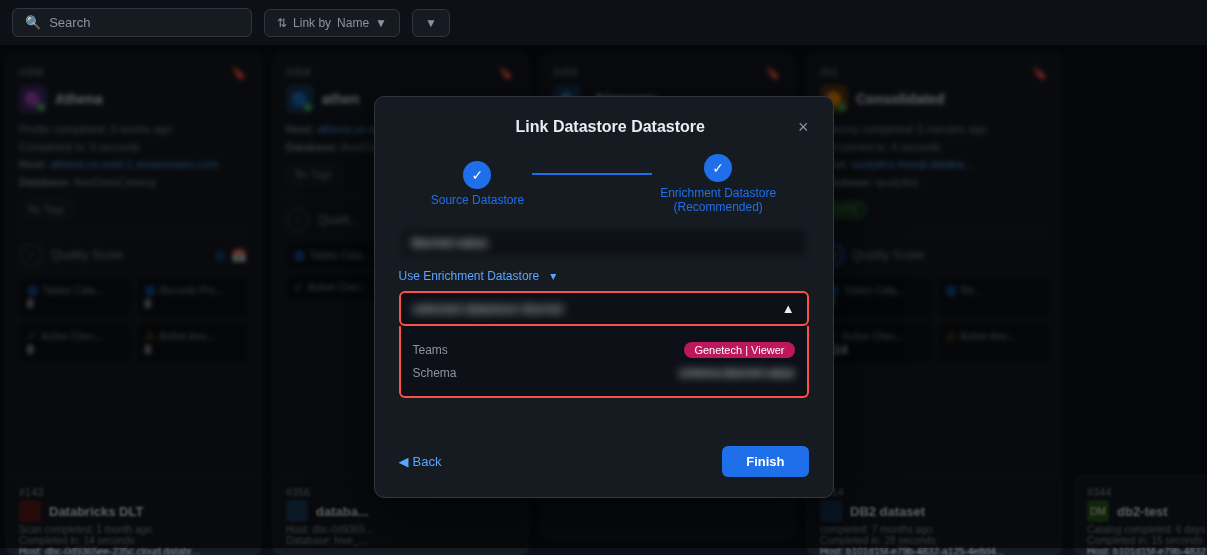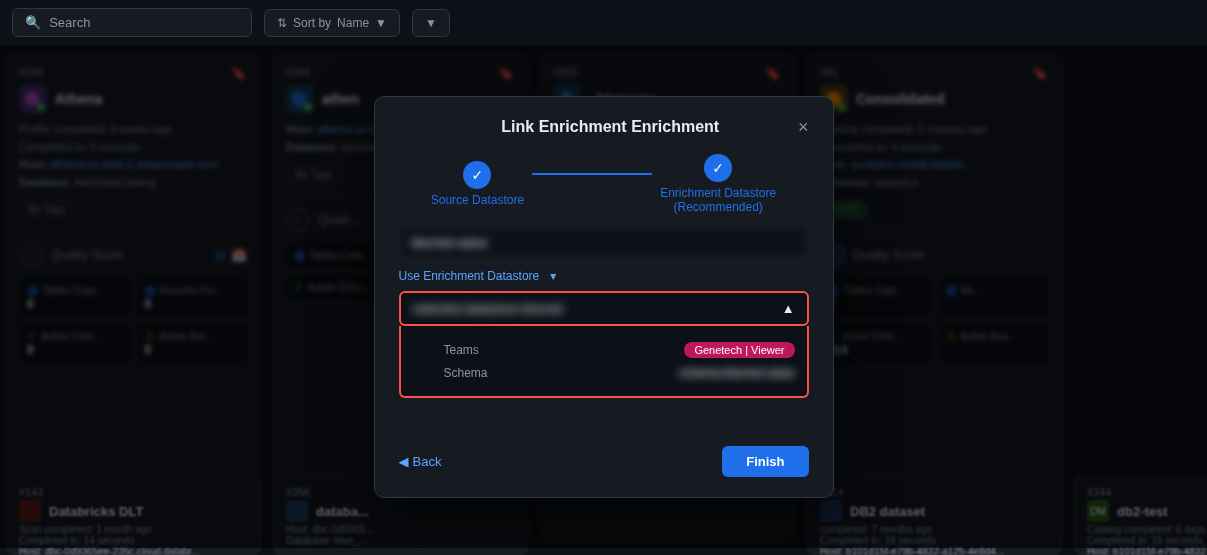--- a/index.html
+++ b/index.html
@@ -302,21 +302,20 @@
       padding: 12px;
       margin-bottom: 16px;
     }
     .details-title { font-size: 13px; font-weight: 600; color: #e6edf3; margin-bottom: 8px; }
     .details-row {
       display: flex;
       align-items: center;
       justify-content: space-between;
       padding: 4px 0;
       font-size: 12px;
-      margin-left: 31px;
     }
     .details-key { color: #8b949e; }
     .details-val { color: #e6edf3; filter: blur(4px); }
     .details-val.visible { filter: none; }
     .team-badge {
       background: #be185d;
       color: #fff;
       border-radius: 12px;
       padding: 2px 10px;
       font-size: 11px;
@@ -354,21 +353,21 @@
 </head>
 <body>
 
 <div class="top-bar">
   <div class="search-box">
     <span class="search-icon">🔍</span>
     <span class="search-text">Search</span>
   </div>
   <div class="sort-btn">
     <span>⇅</span>
-    <span>Sort by</span>
+    <span>Link by</span>
     <span>Name</span>
     <span>▼</span>
   </div>
   <div class="filter-btn">
     <span>▼</span>
   </div>
 </div>
 
 <div class="cards-area">
 
@@ -453,21 +452,21 @@
         <div class="stat-val"></div>
       </div>
       <div class="stat-item"></div>
     </div>
   </div>
 
   <div class="overlay">
     <div class="modal">
       <div class="modal-header">
         <div style="width:24px"></div>
-        <span class="modal-title">Link Enrichment Enrichment</span>
+        <span class="modal-title">Link Datastore Datastore</span>
         <button class="close-btn">×</button>
       </div>
 
       <div class="stepper">
         <div class="step">
           <div class="step-circle">✓</div>
           <span class="step-label">Source Datastore</span>
         </div>
         <div class="step-connector"></div>
         <div class="step">

